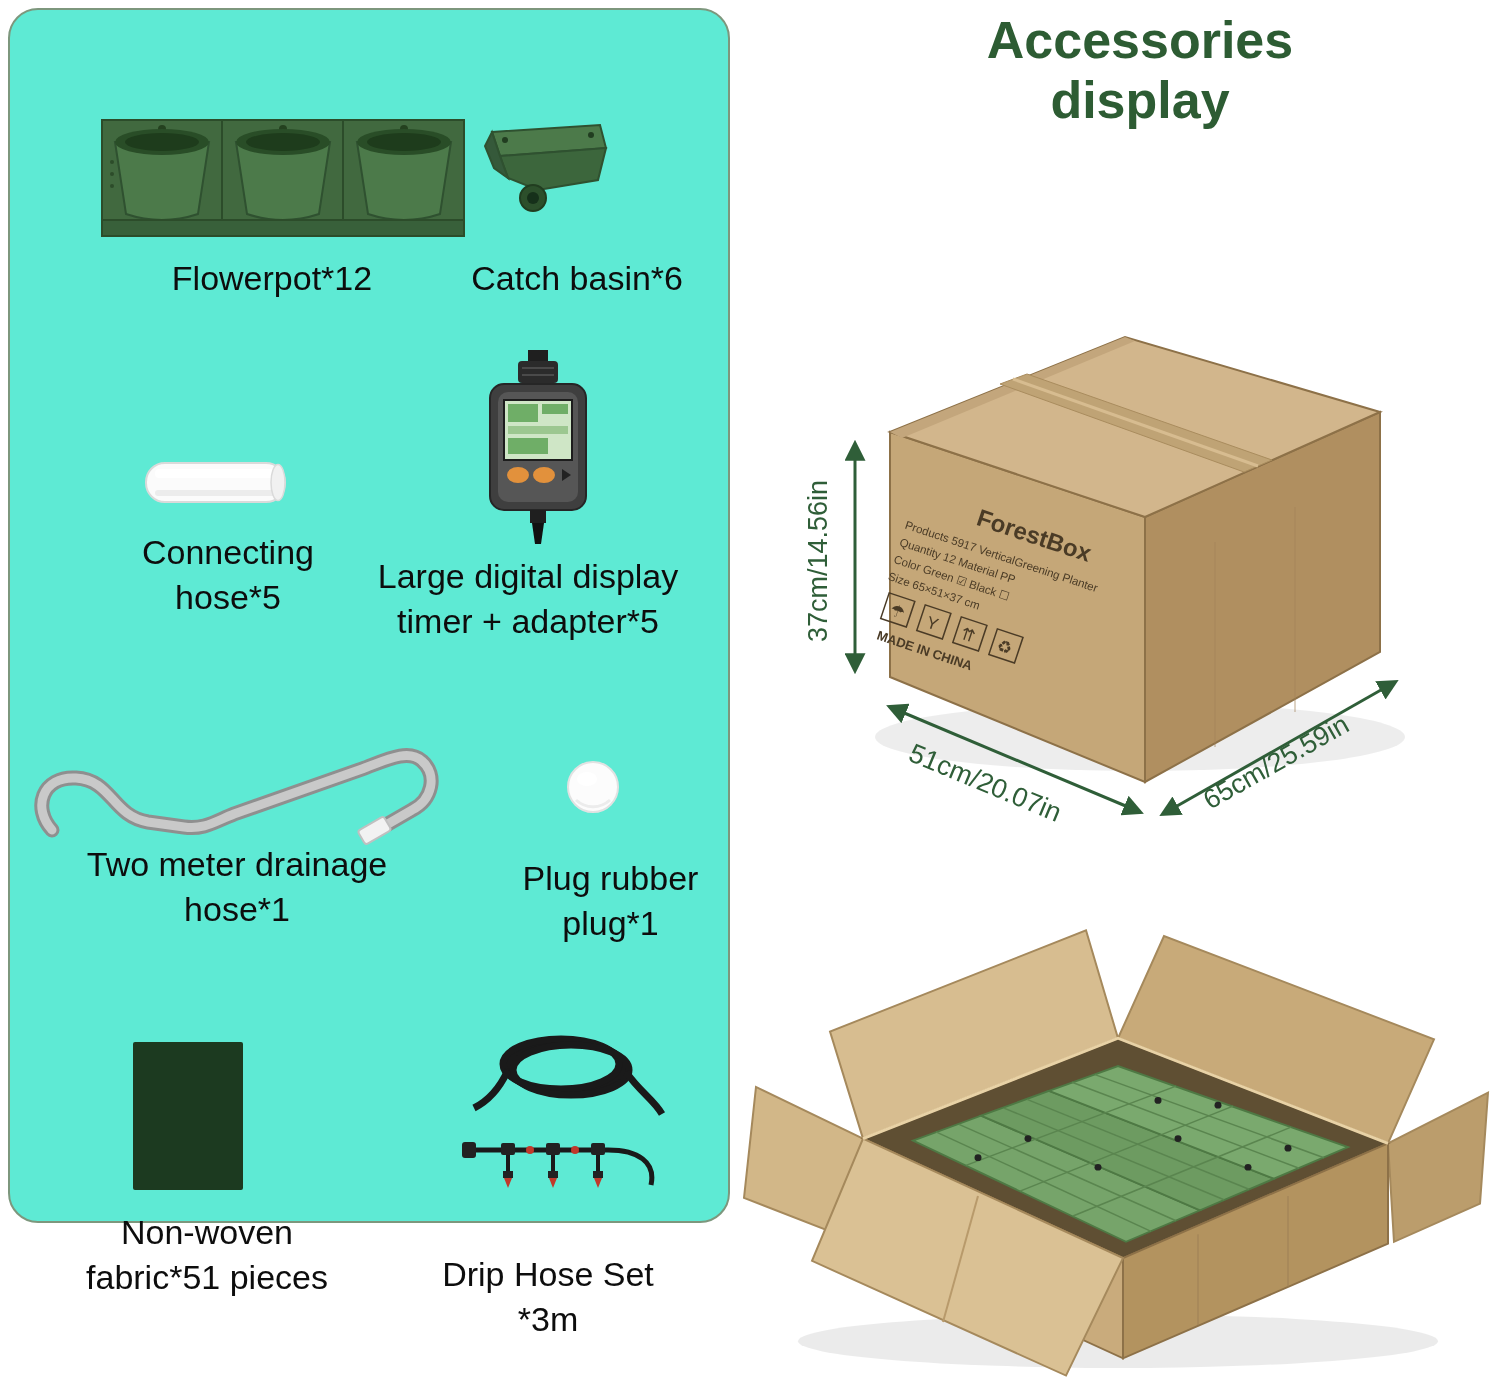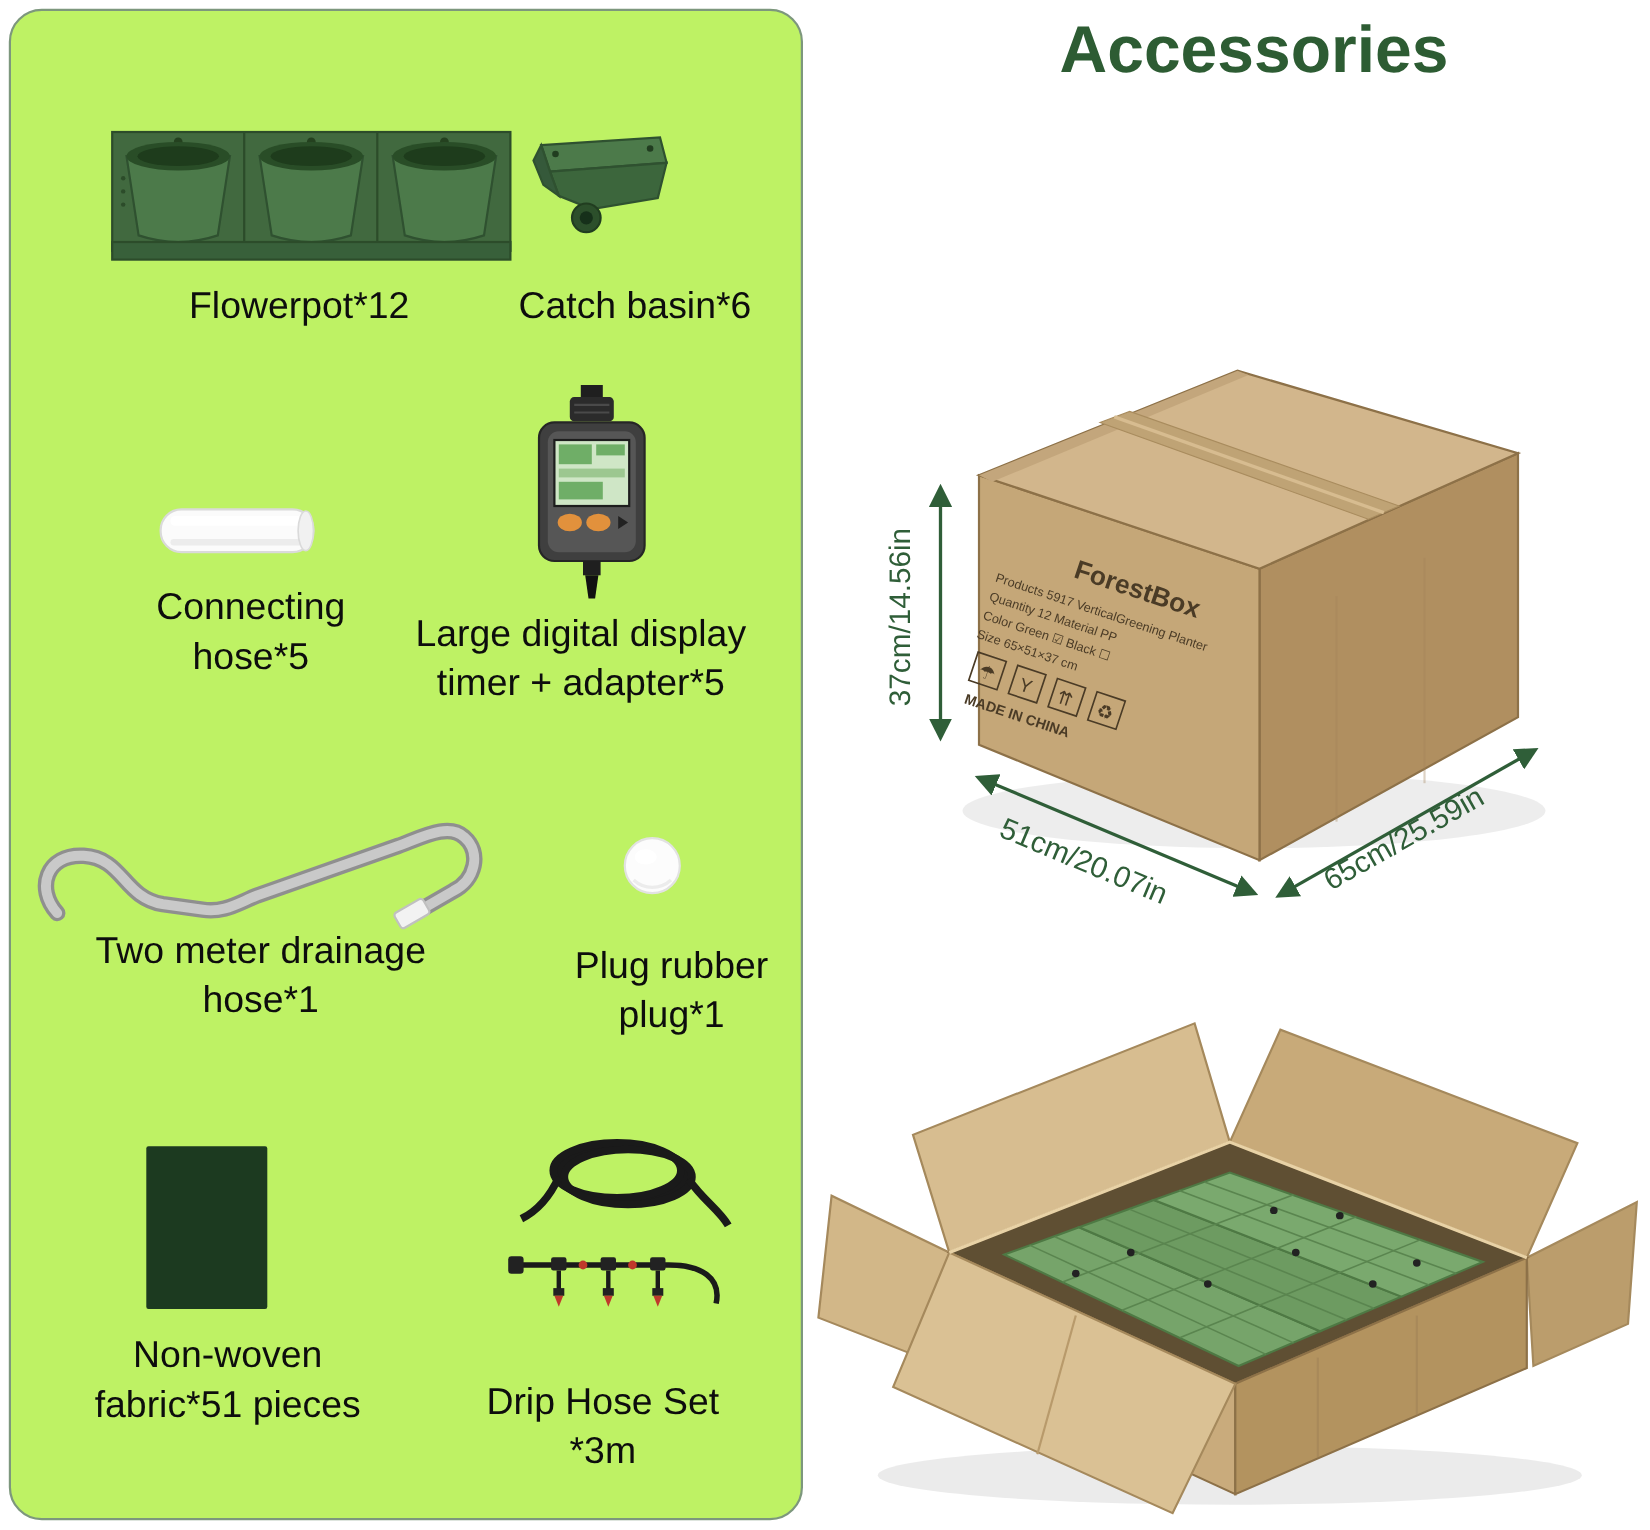--- a/index.html
+++ b/index.html
@@ -1,24 +1,24 @@
 <!DOCTYPE html>
 <html><head>
 <meta charset="utf-8">
 <style>
   html,body{margin:0;padding:0;background:#ffffff;}
   .canvas{position:relative;width:1500px;height:1391px;background:#ffffff;overflow:hidden;
           font-family:"Liberation Sans","DejaVu Sans",sans-serif;color:#0d0d0d;}
-  .left-panel{position:absolute;left:8px;top:8px;width:722px;height:1374px;
-              background:#bef264;border:2px solid #7d977d;border-radius:30px;box-sizing:border-box;}
+  .left-panel{position:absolute;left:8px;top:8px;width:722px;height:1215px;
+              background:#5eead4;border:2px solid #7d977d;border-radius:30px;box-sizing:border-box;}
   .acc{position:absolute;margin:0;padding:0;}
   .acc-img{position:absolute;margin:0;padding:0;}
   .acc-lbl{position:absolute;font-size:34px;line-height:1.32;text-align:center;color:#0d0d0d;}
   .title-block{position:absolute;left:840px;top:10px;width:600px;text-align:center;}
-  .title-line{font-size:60px;line-height:1.16;font-weight:700;color:#2d5c33;}
+  .title-line{font-size:52px;line-height:1.16;font-weight:700;color:#2d5c33;}
   .fig{position:absolute;margin:0;padding:0;}
   svg{display:block;}
   svg text{font-family:"Liberation Sans","DejaVu Sans",sans-serif;}
   .dim-text{fill:#2f5e38;font-size:27px;}
   .print-text{fill:#4a3b26;}
 </style>
 </head>
 <body>
 
 <div class="canvas">
@@ -166,20 +166,21 @@
           <circle cx="117" cy="128" r="4" fill="#c0392b"></circle>
         </svg>
       </div>
       <figcaption class="acc-lbl" style="left:418px;top:1200px;width:240px;margin-top:42px;">Drip Hose Set *3m</figcaption>
     </figure>
 
   </div>
 
   <div class="title-block">
     <div class="title-line">Accessories</div>
+    <div class="title-line">display</div>
   </div>
 
   <figure class="fig" style="left:795px;top:262px;width:680px;height:560px;">
     <svg width="680" height="560" viewBox="0 0 680 560">
       <defs>
         <marker id="arrG" viewBox="0 0 10 10" refX="8" refY="5" markerWidth="7" markerHeight="7" orient="auto-start-reverse">
           <path d="M0,0 L10,5 L0,10 z" fill="#2f5e38"></path>
         </marker>
       </defs>
       <ellipse cx="345" cy="475" rx="265" ry="34" fill="rgba(0,0,0,0.07)"></ellipse>

